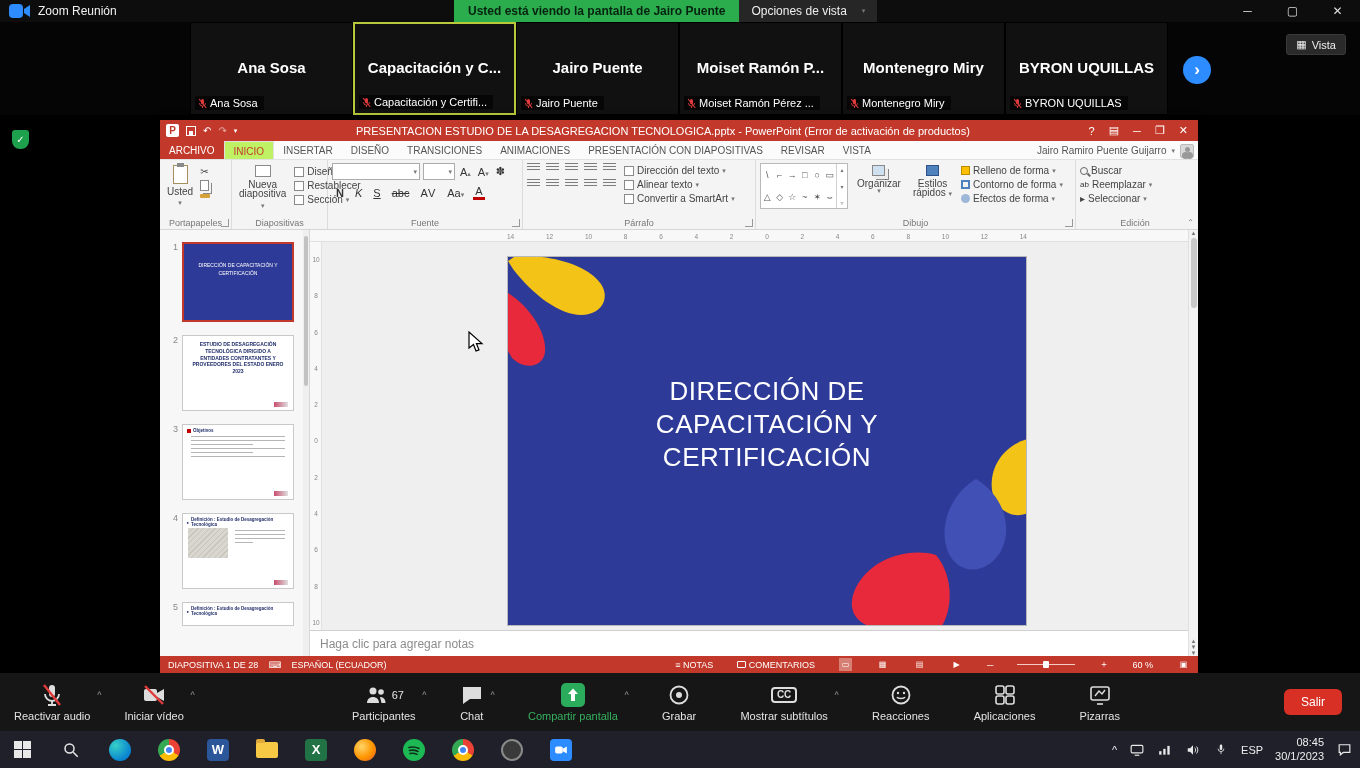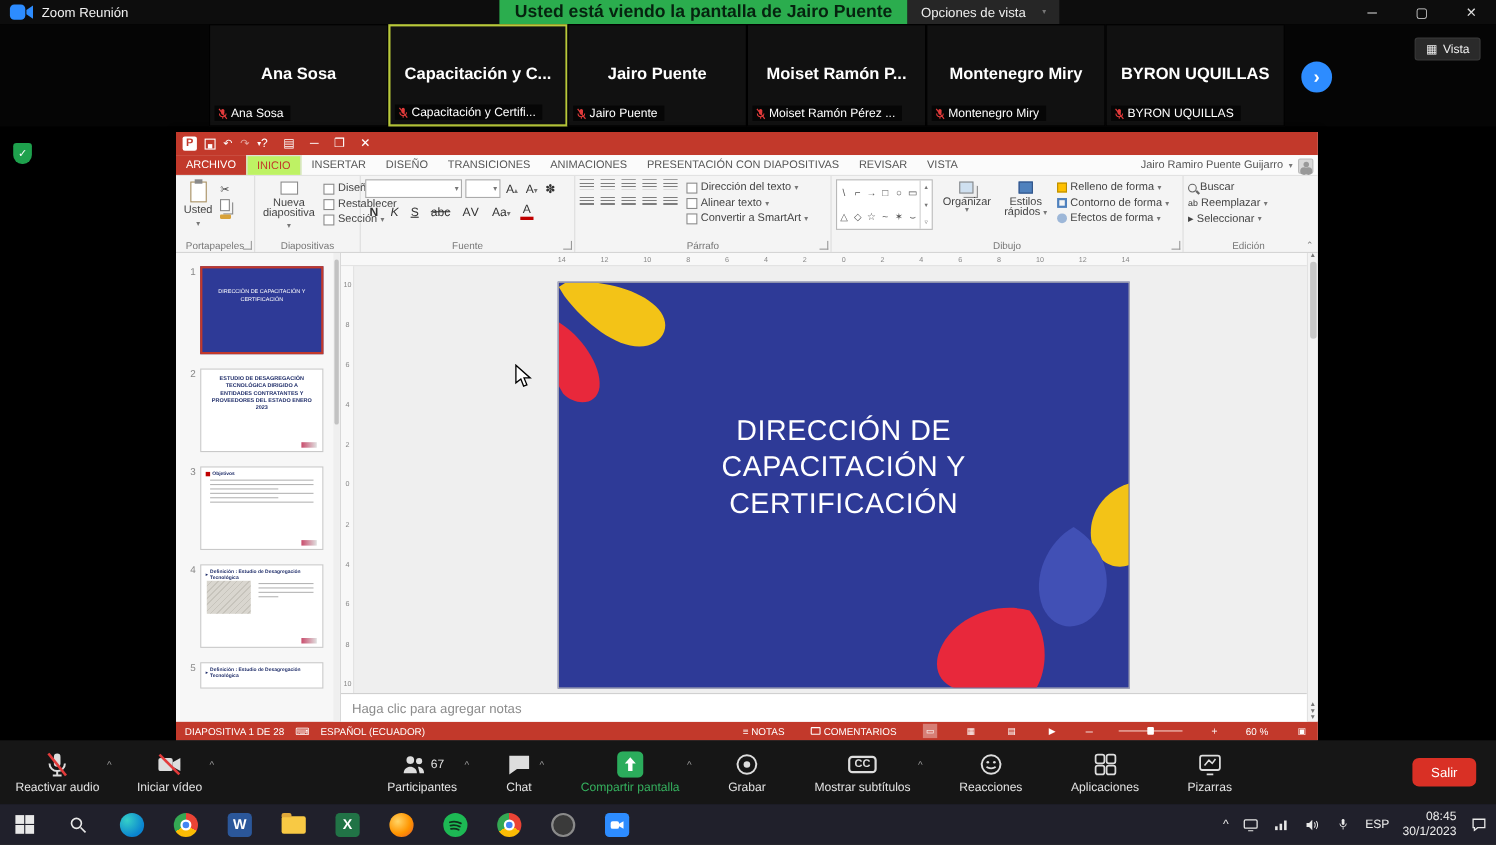--- a/index.html
+++ b/index.html
@@ -3,21 +3,21 @@
 <meta charset="utf-8">
 <style>
 *{margin:0;padding:0;box-sizing:border-box;font-family:"Liberation Sans",sans-serif;}
 html,body{width:1360px;height:768px;}
 body{position:relative;background:#000;overflow:hidden;color:#ddd;}
 
 
 #topbar{position:absolute;left:0;top:0;width:1360px;height:22px;background:#0d0d0d;display:flex;align-items:center;}
 #topbar .app{display:flex;align-items:center;gap:6px;padding-left:8px;font-size:12px;color:#f0f0f0;}
 #share-banner{position:absolute;left:454px;top:0;height:22px;display:flex;}
-#share-banner .green{background:#2bad4e;color:#06230f;font-size:16px;font-weight:bold;display:flex;align-items:center;padding:0 14px;white-space:nowrap;}
+#share-banner .green{background:#2bad4e;color:#06230f;font-size:12px;font-weight:bold;display:flex;align-items:center;padding:0 14px;white-space:nowrap;}
 #share-banner .opts{background:#262626;color:#eee;font-size:12px;display:flex;align-items:center;gap:15px;padding:0 12px;white-space:nowrap;}
 #win-controls{position:absolute;right:0;top:0;height:22px;display:flex;}
 #win-controls span{width:45px;text-align:center;line-height:22px;font-size:12px;color:#ddd;}
 
 
 #strip{position:absolute;left:0;top:22px;width:1360px;height:93px;background:#050505;}
 .tile{position:absolute;top:0;height:93px;width:163px;background:#111;border:1px solid #000;}
 .tile.active{border:2px solid #b9c93a;}
 .tile .pname{position:absolute;left:0;right:0;top:50%;transform:translateY(-60%);text-align:center;font-size:15px;font-weight:bold;color:#fff;white-space:nowrap;overflow:hidden;}
 .tile .plabel{position:absolute;left:4px;bottom:4px;background:rgba(0,0,0,.6);color:#fff;font-size:11px;padding:1px 6px 1px 3px;display:flex;align-items:center;gap:3px;white-space:nowrap;max-width:155px;overflow:hidden;}
@@ -244,20 +244,21 @@
 <div id="ppt">
 
   <div id="ppt-title">
     <div class="qat">
       <span class="ppticon">P</span>
       <span class="icon-save"></span>
       <span>↶</span>
       <span style="opacity:.55">↷</span>
       <span class="car" style="color:#fff">▾</span>
     </div>
+    <div class="t">PRESENTACION  ESTUDIO DE LA DESAGREGACION TECNOLOGICA.pptx  -  PowerPoint (Error de activación de productos)</div>
     <div class="wc">
       <span>?</span>
       <span>▤</span>
       <span>─</span>
       <span>❐</span>
       <span>✕</span>
     </div>
   </div>
 
   <div id="ppt-tabs">

